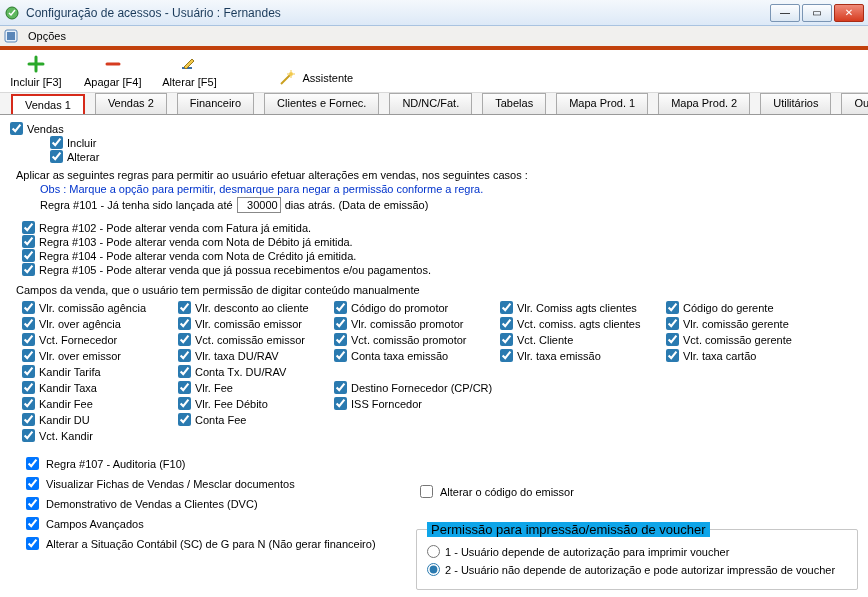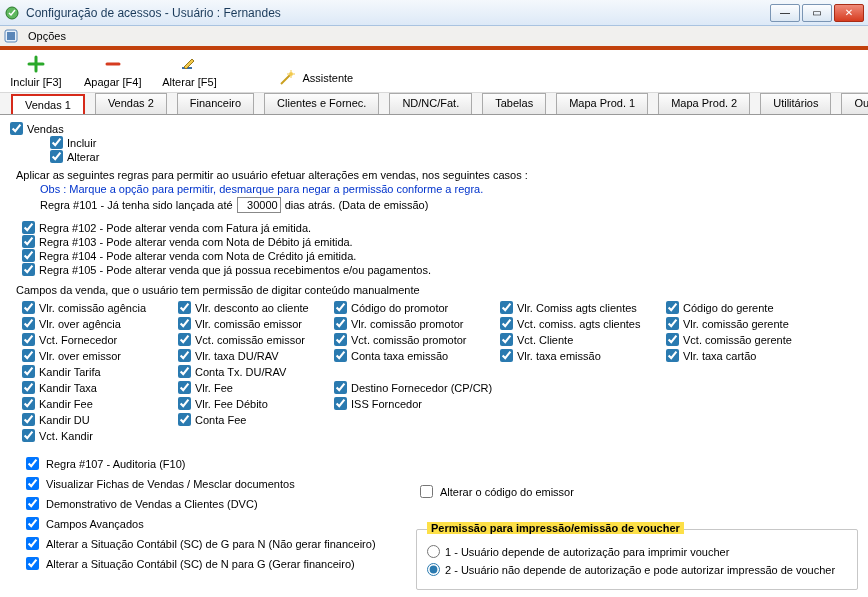--- a/index.html
+++ b/index.html
@@ -110,21 +110,21 @@
   .bottom-right { flex: 1; margin-top: 28px; }
   .plain-chk { display:flex; align-items:center; gap:4px; margin:1px 0;}
   .group {
     border: 1px solid #c7c7c7;
     border-radius: 2px;
     padding: 10px 10px 8px 10px;
     margin-top: 28px;
     position: relative;
   }
   .group-title {
-    position: absolute; top: -8px; left: 10px; background:#fde047; padding:0 4px; font-size:11px;font-weight:bold;
+    position: absolute; top: -8px; left: 10px; background:#0ea5e9; padding:0 4px; font-size:13px;
   }
   .radio-row { display:flex; align-items:center; gap:5px; margin:5px 0; }
   input[type=radio] { margin:0; accent-color:#2a7ab0;}
   svg { display:block; }
 </style>
 </head>
 <body>
 
 <div class="titlebar">
   <span class="app-icon">
@@ -412,24 +412,20 @@
           <span>Demonstrativo de Vendas a Clientes (DVC)</span>
         </label>
       <label class="plain-chk">
           <input type="checkbox" checked="" style="">
           <span>Campos Avançados</span>
         </label>
       <label class="plain-chk">
           <input type="checkbox" checked="" style="">
           <span>Alterar a Situação Contábil (SC) de G para N (Não gerar financeiro)</span>
         </label>
-      <label class="plain-chk">
-          <input type="checkbox" checked="" style="">
-          <span>Alterar a Situação Contábil (SC) de N para G (Gerar financeiro)</span>
-        </label>
     </div>
     <div class="bottom-right">
       <label class="plain-chk">
           <input type="checkbox" style="">
           <span>Alterar o código do emissor</span>
         </label>
       <div class="group">
         <div class="group-title">Permissão para impressão/emissão de voucher</div>
         <label class="radio-row">
             <input type="radio" name="v" style="">

